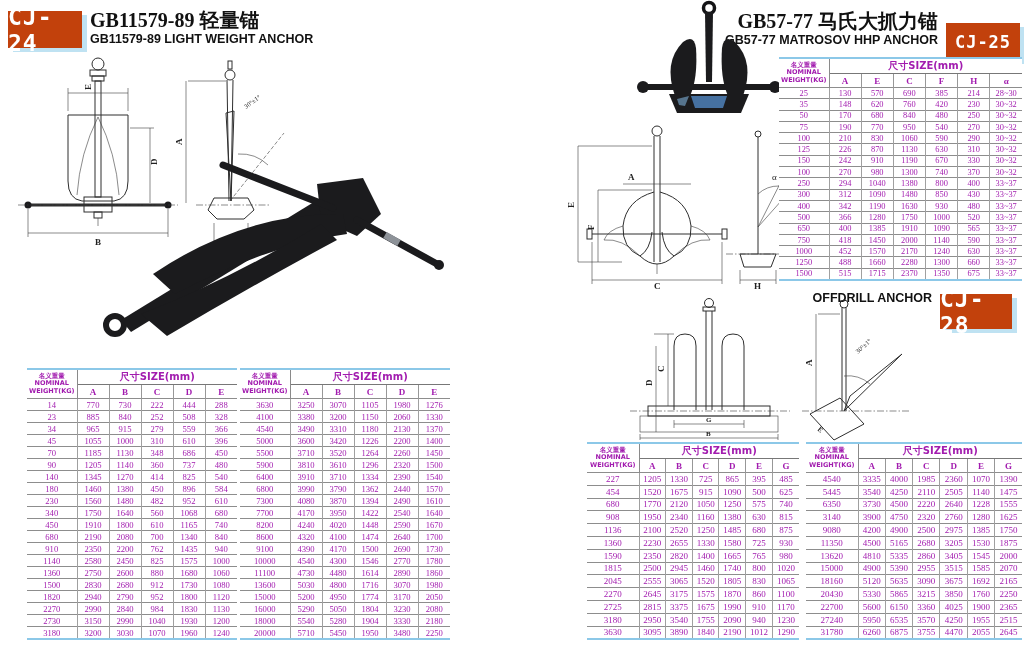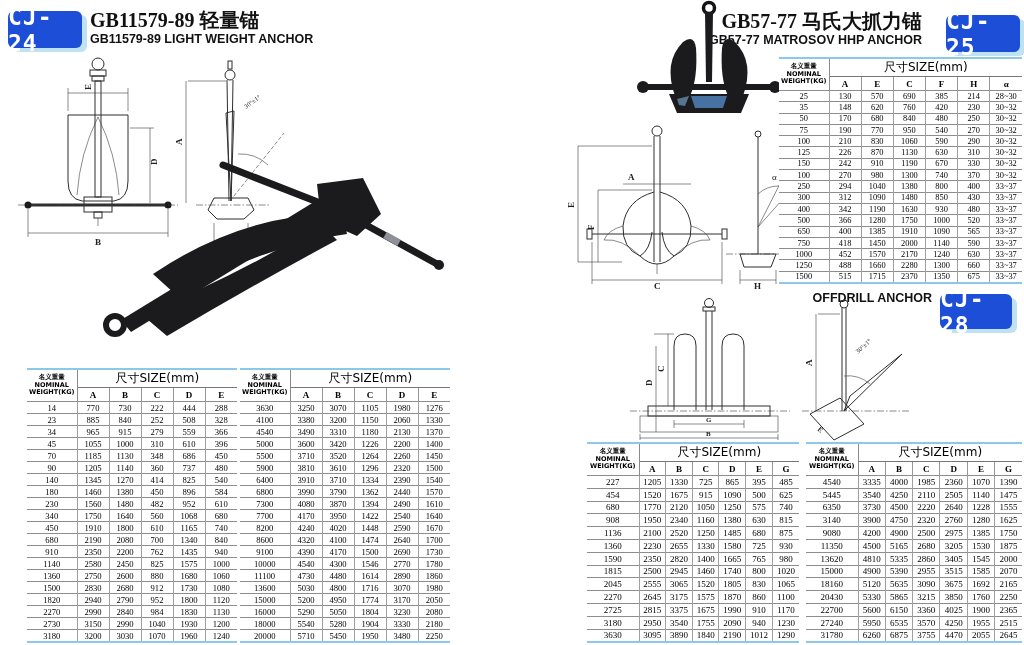--- a/index.html
+++ b/index.html
@@ -3,39 +3,39 @@
 <meta charset="utf-8">
 <style>
   html,body{margin:0;padding:0;}
   body{
     width:1024px;height:645px;position:relative;overflow:hidden;
     background:#ffffff;font-family:"Liberation Sans",sans-serif;color:#1b1b1b;
   }
   .abs{position:absolute;}
   
   .badge{
-    position:absolute;background:#1d4ed8;color:#fff;
+    position:absolute;background:#c2410c;color:#fff;
     font-family:"DejaVu Sans Mono",monospace;font-weight:bold;
     display:flex;align-items:center;justify-content:center;
-    box-shadow:5px 4px 0 #bfe2f2;letter-spacing:1px;border-radius:6px;
+    box-shadow:5px 4px 0 #bfe2f2;letter-spacing:1px;
   }
   
   .title-cn{font-weight:bold;font-size:20px;line-height:1.15;color:#111;font-family:Liberation Serif, serif;}
   .title-en{font-weight:bold;font-size:12.5px;line-height:1.2;color:#111;font-family:"Liberation Sans",sans-serif;}
   .r{text-align:right;}
   
   table.dimtable{
     position:absolute;border-collapse:collapse;table-layout:fixed;
     border-top:2px solid #8cc8e8;border-bottom:2px solid #8cc8e8;
-    font-family:"Liberation Serif",serif;color:#000000;background:#fff;
+    font-family:"Liberation Serif",serif;color:#a21caf;background:#fff;
   }
   table.dimtable th,table.dimtable td{padding:0;text-align:center;vertical-align:middle;}
   table.dimtable th.wcell{font-size:6.5px;line-height:1.15;font-weight:bold;border-right:1px solid #8a8a8a;font-family:"DejaVu Sans",sans-serif;}
   table.dimtable th.wcell div{white-space:nowrap;}
-  table.dimtable th.scell{font-size:12px;font-weight:normal;height:14px;font-family:"DejaVu Sans",sans-serif;}
+  table.dimtable th.scell{font-size:10px;font-weight:bold;height:14px;font-family:"DejaVu Sans",sans-serif;}
   table.dimtable th.letter{font-size:9px;font-weight:bold;height:13px;border-top:1px solid #777;}
   table.dimtable th.letter+th.letter{border-left:1px solid #979797;}
   table.dimtable thead{border-bottom:1.2px solid #4a4a4a;}
   table.dimtable td{border-top:1px solid #8d8d8d;}
   table.dimtable td+td{border-left:1px solid #a0a0a0;}
   .rows20 td{height:11px;font-size:8.6px;}
   .rows17 td{height:10.3px;font-size:8.4px;}
   .rows13 td{height:11.8px;font-size:9px;}
   
   svg text.dim{font-family:"Liberation Serif",serif;font-size:9px;font-weight:bold;fill:#222;}
@@ -47,25 +47,25 @@
 </style>
 </head>
 <body>
 
 <div class="badge" style="left:8px;top:11px;width:74px;height:37px;font-size:23px;">CJ-24</div>
 <div class="abs" style="left:90px;top:9px;">
   <div class="title-cn">GB11579-89 轻量锚</div>
   <div class="title-en">GB11579-89 LIGHT WEIGHT ANCHOR</div>
 </div>
 
-<div class="abs r" style="left:584px;top:10px;width:338px;">
+<div class="abs r" style="left:600px;top:10px;width:338px;">
   <div class="title-cn">GB57-77 马氏大抓力锚</div>
   <div class="title-en">GB57-77 MATROSOV HHP ANCHOR</div>
 </div>
-<div class="badge" style="left:946px;top:15px;width:74px;height:37px;font-size:23px;">CJ-25</div>
+<div class="badge" style="left:946px;top:23px;width:74px;height:37px;font-size:17px;">CJ-25</div>
 
 <div class="abs r" style="left:700px;top:291px;width:232px;">
   <div class="title-en">OFFDRILL ANCHOR</div>
 </div>
 <div class="badge" style="left:940px;top:294px;width:72px;height:35px;font-size:23px;">CJ-28</div>
 
 <svg class="abs" style="left:18px;top:53px;" width="295" height="215" viewBox="0 0 295 215">
 
   <g>
     <circle class="ln" cx="80" cy="11" r="6"></circle>

